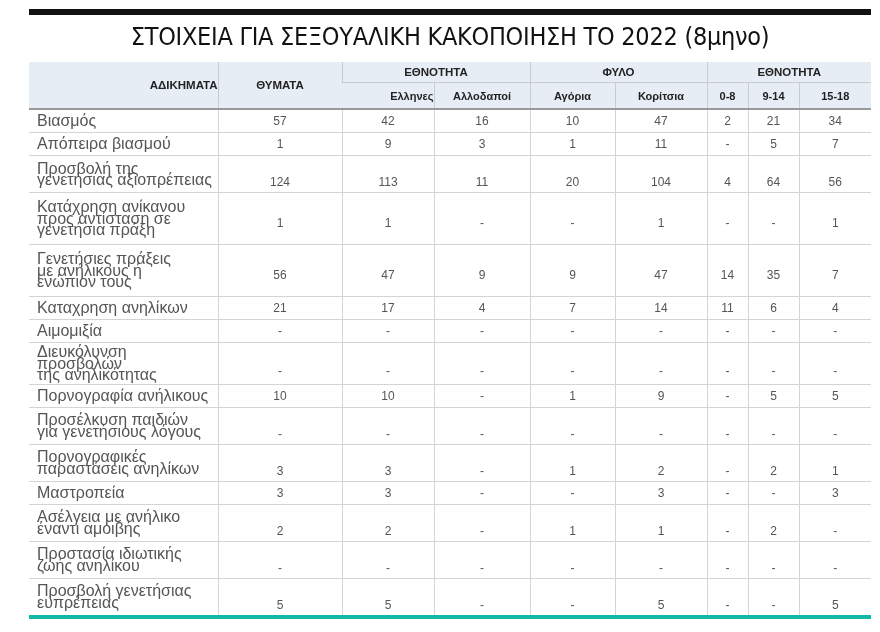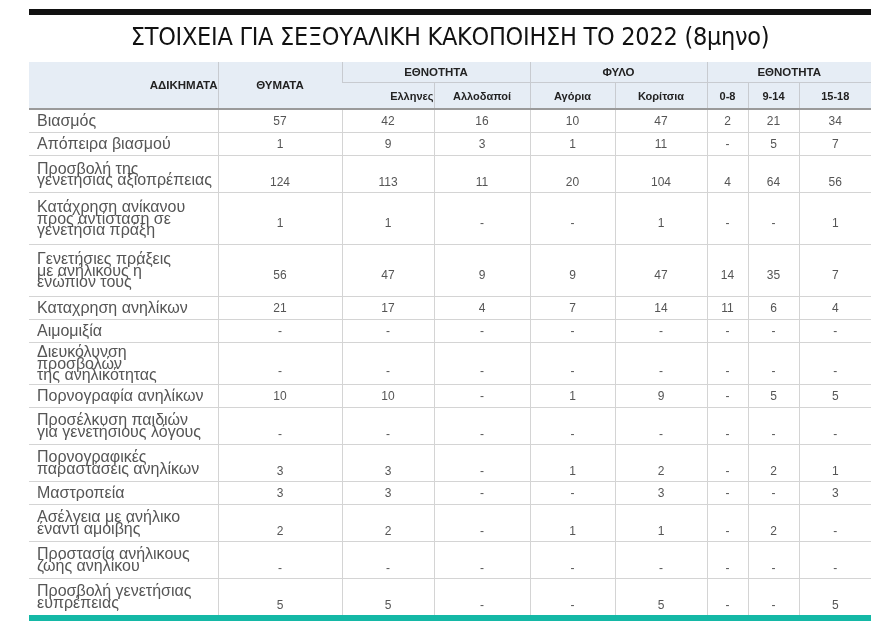--- a/index.html
+++ b/index.html
@@ -18,21 +18,21 @@
              border-left: 1px solid #c8cbd0; padding: 0; }
   thead th:first-child { border-left: none; text-align: right; padding-left: 17px; }
   thead tr.h1 th { height: 20px; }
   thead tr.h2 th { height: 25px; border-top: 1px solid #c8cbd0; }
   thead tr.h2 th.sub { font-size: 11px; }
   tbody tr:first-child td { border-top: 2px solid #9a9a9a; }
   tbody td { border-top: 1px solid #d4d4d4; border-left: 1px solid #d4d4d4; text-align: center;
              color: #555; font-size: 12px; padding: 0; line-height: 12px; }
   tbody td:first-child { border-left: none; text-align: left; padding: 3px 4px 3px 8px; color: #555;
                          font-size: 16px; line-height: 11.5px; }
-  tbody tr:last-child td { border-bottom: 6px solid #14b8a6; }
+  tbody tr:last-child td { border-bottom: 4px solid #14b8a6; }
   tbody td .v { position: relative; top: 6px; }
   tbody tr.l1 td { height: 16px; }
   tbody tr.l1 td .v { top: 0; }
   tbody tr.l2 td { height: 30px; }
   tbody tr.l2 td .v { top: 8px; }
   tbody tr.l3 td { height: 45px; margin-left: 42px; }
   tbody tr.l3 td .v { top: 4px; }
 </style>
 </head>
 <body>
@@ -176,21 +176,21 @@
         <td><span class="v">-</span></td>
         <td><span class="v">-</span></td>
         <td><span class="v">-</span></td>
         <td><span class="v">-</span></td>
         <td><span class="v">-</span></td>
         <td><span class="v">-</span></td>
         <td><span class="v">-</span></td>
       </tr>
       <tr class="l1">
         <td>
-          <div>Πορνογραφία ανηλίκων</div>
+          <div>Πορνογραφία ανήλικους</div>
         </td>
         <td><span class="v">10</span></td>
         <td><span class="v">10</span></td>
         <td><span class="v">-</span></td>
         <td><span class="v">1</span></td>
         <td><span class="v">9</span></td>
         <td><span class="v">-</span></td>
         <td><span class="v">5</span></td>
         <td><span class="v">5</span></td>
       </tr>
@@ -244,21 +244,21 @@
         <td><span class="v">2</span></td>
         <td><span class="v">-</span></td>
         <td><span class="v">1</span></td>
         <td><span class="v">1</span></td>
         <td><span class="v">-</span></td>
         <td><span class="v">2</span></td>
         <td><span class="v">-</span></td>
       </tr>
       <tr class="l2">
         <td>
-          <div>Προστασία ανήλικους</div>
+          <div>Προστασία ιδιωτικής</div>
           <div>ζωής ανηλίκου</div>
         </td>
         <td><span class="v">-</span></td>
         <td><span class="v">-</span></td>
         <td><span class="v">-</span></td>
         <td><span class="v">-</span></td>
         <td><span class="v">-</span></td>
         <td><span class="v">-</span></td>
         <td><span class="v">-</span></td>
         <td><span class="v">-</span></td>

